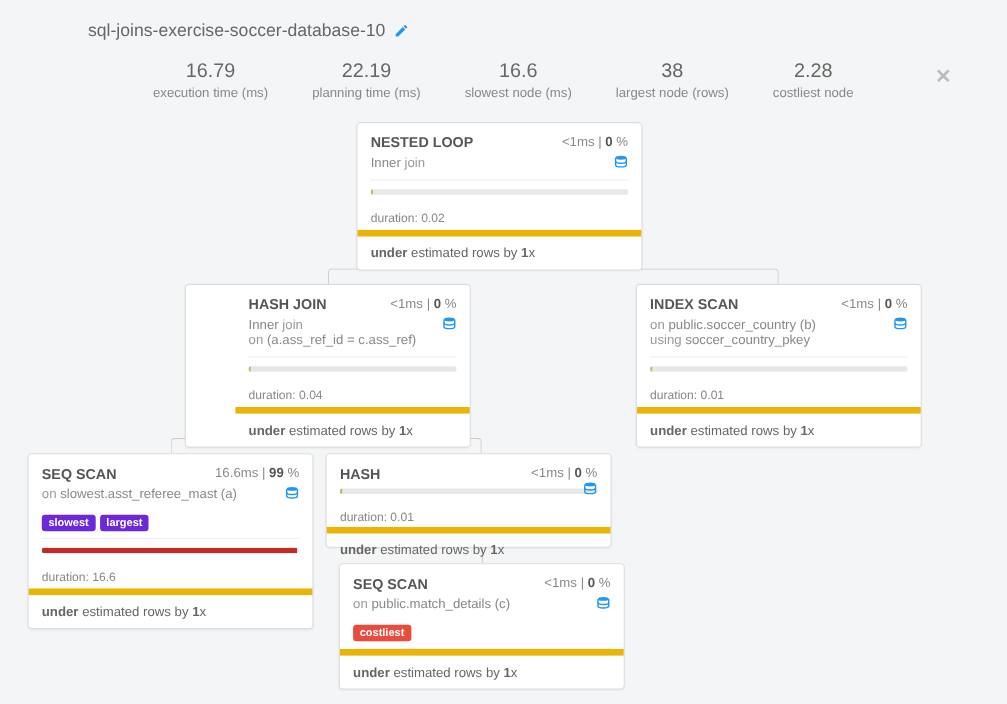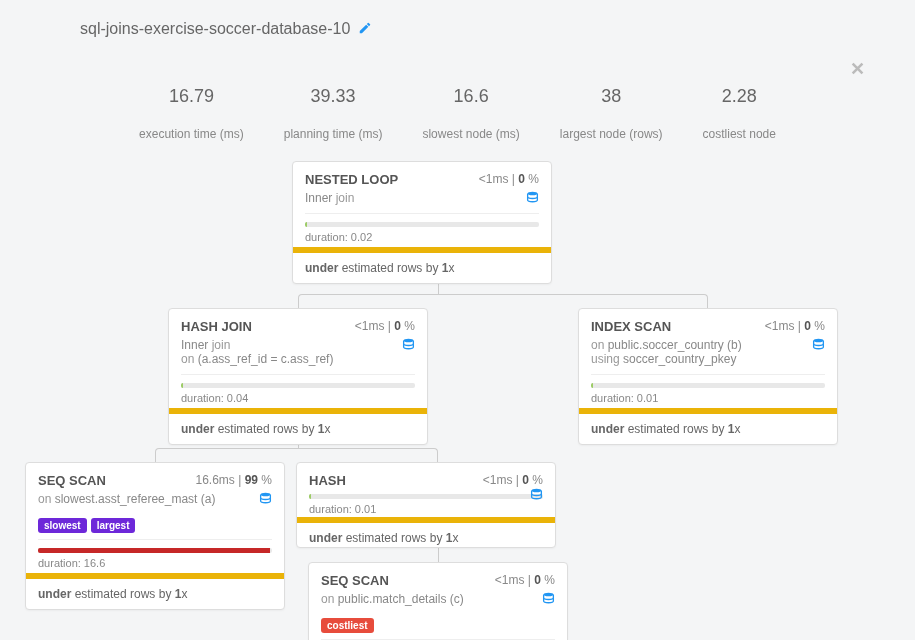--- a/index.html
+++ b/index.html
@@ -23,22 +23,22 @@
   .header-title { font-size: 16px; color: #666; }
   .edit-icn { color: #2196F3; font-size: 14px; cursor: pointer; }
   .stats-row {
     display: flex;
     gap: 40px;
     justify-content: center;
     padding: 8px 0 20px;
     position: relative;
   }
   .stat { text-align: center; }
-  .stat-val { font-size: 18px; color: #666; font-weight: 400; margin-top: 32px; }
-  .stat-lbl { font-size: 12px; color: #888; margin-top: 20px; }
+  .stat-val { font-size: 18px; color: #666; font-weight: 400; }
+  .stat-lbl { font-size: 12px; color: #888; margin-top: 2px; }
   .close-x {
     position: absolute;
     right: 50px;
     top: 12px;
     color: #bbb;
     font-size: 18px;
     font-weight: bold;
     cursor: pointer;
   }
   .canvas {
@@ -94,21 +94,21 @@
   .divider { height: 1px; background: #eee; margin: 0 12px; }
   .bar-wrap { padding: 8px 12px 4px; }
   .bar {
     height: 5px;
     background: #e8e8e8;
     border-radius: 2px;
     overflow: hidden;
   }
   .bar-fill { height: 100%; background: #9ccc65; }
   .bar-fill.red { background: #c62828; }
-  .bar-lbl { font-size: 11px; color: #888; margin-top: 4px; }
+  .bar-lbl { font-size: 11px; color: #888; margin-top: 16px; }
   .foot {
     border-top: 6px solid #eab308;
     padding: 8px 12px;
     font-size: 12px;
     color: #666;
   }
   .foot b { font-weight: 700; }
   .tags { padding: 4px 12px 6px; display: flex; gap: 4px; }
   .tag {
     display: inline-block;
@@ -132,21 +132,21 @@
       </svg>
   </span>
 </div>
 
 <div class="stats-row">
   <div class="stat">
     <div class="stat-val">16.79</div>
     <div class="stat-lbl">execution time (ms)</div>
   </div>
   <div class="stat">
-    <div class="stat-val">39.33</div>
+    <div class="stat-val">22.19</div>
     <div class="stat-lbl">planning time (ms)</div>
   </div>
   <div class="stat">
     <div class="stat-val">16.6</div>
     <div class="stat-lbl">slowest node (ms)</div>
   </div>
   <div class="stat">
     <div class="stat-val">38</div>
     <div class="stat-lbl">largest node (rows)</div>
   </div>
@@ -158,21 +158,21 @@
 </div>
 
 <div class="canvas">
 
   <div class="vline" style="left:438px; top:119px; height:14px;"></div>
   <div class="connector" style="left:298px; top:133px; width:410px; height:14px;"></div>
   <div class="vline" style="left:298px; top:273px; height:14px;"></div>
   <div class="connector" style="left:155px; top:287px; width:283px; height:14px;"></div>
   <div class="vline" style="left:438px; top:387px; height:14px;"></div>
 
-  <div class="node" style="left:292px; top:0;">
+  <div class="node" style="left:324px; top:0;">
     <div class="node-head">
       <span class="node-title">NESTED LOOP</span>
       <span class="node-metrics"><span>&lt;1</span><span>ms | </span><b>0</b><span> %</span></span>
     </div>
     <div class="node-sub">
       <span>Inner</span><span class="gray"> join</span>
       <span class="db-icn"><svg viewBox="0 0 16 16">
             <ellipse cx="8" cy="3" rx="6" ry="2.2"></ellipse>
             <path d="M2 3v4c0 1.2 2.7 2.2 6 2.2s6-1 6-2.2V3" fill="none" stroke="#2196F3" stroke-width="1.6"></path>
             <path d="M2 7v4c0 1.2 2.7 2.2 6 2.2s6-1 6-2.2V7" fill="none" stroke="#2196F3" stroke-width="1.6"></path>
@@ -181,21 +181,21 @@
     <div class="divider"></div>
     <div class="bar-wrap">
       <div class="bar">
           <div class="bar-fill" style="width:1%"></div>
         </div>
       <div class="bar-lbl">duration: 0.02</div>
     </div>
     <div class="foot"><b>under</b><span> estimated rows by </span><b>1</b><span>x</span></div>
   </div>
 
-  <div class="node" style="left:168px; top:147px;">
+  <div class="node" style="left:168px; top:147px;padding-left:45px;">
     <div class="node-head">
       <span class="node-title">HASH JOIN</span>
       <span class="node-metrics"><span>&lt;1</span><span>ms | </span><b>0</b><span> %</span></span>
     </div>
     <div class="node-sub">
       <span>Inner</span><span class="gray"> join</span><br>
       <span class="gray">on </span><span>(a.ass_ref_id = c.ass_ref)</span>
       <span class="db-icn"><svg viewBox="0 0 16 16">
             <ellipse cx="8" cy="3" rx="6" ry="2.2"></ellipse>
             <path d="M2 3v4c0 1.2 2.7 2.2 6 2.2s6-1 6-2.2V3" fill="none" stroke="#2196F3" stroke-width="1.6"></path>

